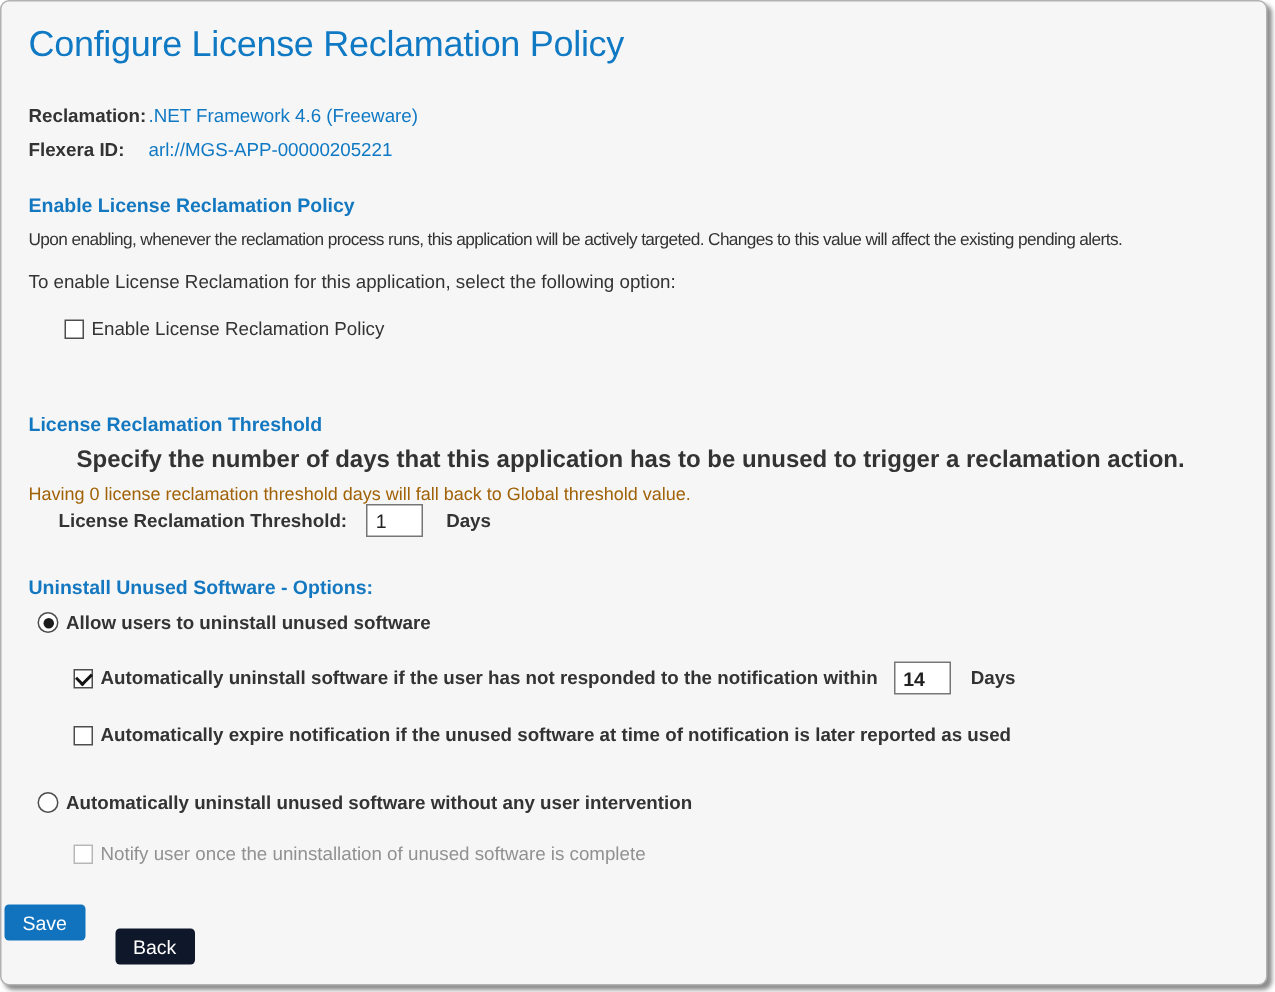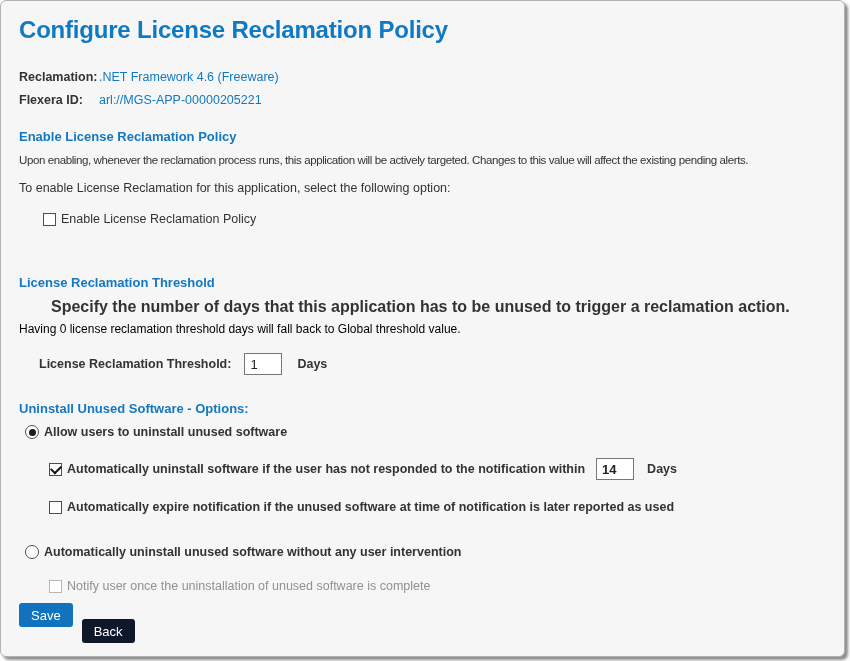--- a/index.html
+++ b/index.html
@@ -8,42 +8,42 @@
     position: absolute; left: 0; top: 0;
     width: 845px; height: 657px;
     background: #f6f6f6;
     border: 1px solid #b2b2b2;
     border-radius: 6px;
     box-shadow: 3px 3px 3px rgba(0,0,0,0.45);
     padding: 14px 18px;
     overflow: hidden;
   }
   .page-title {
-    font-size: 24px; font-weight: bold; color: #1079c4;
+    font-size: 24px; font-weight: normal; color: #1079c4;
     line-height: 30px; margin-bottom: 20px; letter-spacing: -0.2px;
   }
   .info-row { display: flex; align-items: center; height: 23px; font-size: 12.5px; }
   .info-label { width: 80px; color: #333; font-weight: 600; }
   .info-value { color: #1079c4; text-decoration: none; }
   .section-heading {
     font-size: 13px; font-weight: 700; color: #1478c0;
     height: 16px; line-height: 16px;
   }
   .sec1 { margin-top: 18px; }
   .sec1 .section-heading { margin-bottom: 8px; }
   .desc-long {
     font-size: 11.5px; letter-spacing: -0.4px; color: #333;
     white-space: nowrap; height: 15px; line-height: 15px; margin-bottom: 13px;
   }
   .desc {
     font-size: 12.5px; color: #333;
     height: 15px; line-height: 15px; margin-bottom: 15px;
   }
   .desc-bold { font-size: 16px; font-weight: 700; color: #333; height: 15px; line-height: 15px; margin-bottom: 8px; margin-left: 32px; }
-  .note { font-size: 12px; color: #000000; height: 14px; line-height: 14px; margin-bottom: 17px; }
+  .note { font-size: 12px; color: #a16207; height: 14px; line-height: 14px; }
   .ctl-row { display: flex; align-items: center; gap: 5px; }
   .ctl-row .lbl { font-size: 12.5px; color: #333; }
   .lbl-bold { font-weight: 700; }
   .lbl-disabled { color: #919191 !important; font-weight: 400 !important; }
   .checkbox {
     width: 13px; height: 13px; background: #fff; border: 1px solid #4d4d4d;
     display: inline-block; position: relative; flex: none; cursor: pointer;
   }
   .checkbox.on::after {
     content: ""; position: absolute; left: 1px; top: 1px;
@@ -75,21 +75,21 @@
   .sec3 .section-heading { margin-bottom: 6px; }
   .radio-row { margin-left: 6px; height: 18px; }
   .sub-cb { margin-left: 30px; }
   .cb1 { margin-top: 16px; height: 24px; }
   .cb1 .num-input { margin-left: 6px; font-weight: bold; }
   .cb1 .unit { margin-left: 8px; }
   .cb2 { margin-top: 14px; height: 16px; }
   .cb3 { margin-top: 18px; height: 16px; }
   .radio2 { margin-top: 28px; }
   .cb4 { margin-top: 17px; height: 16px; }
-  .footer { position: absolute; left: 18px; bottom: 13px; display: flex; gap: 9px; }
+  .footer { position: absolute; left: 2px; bottom: 13px; display: flex; gap: 20px; }
   .btn {
     font-family: "Liberation Sans", sans-serif; font-size: 13px; color: #fff;
     border: none; border-radius: 3px; height: 24px; padding: 0 12px; cursor: pointer;
   }
   .btn-save { background: #1173bd; }
   .btn-back { background: #0f172a; margin-top: 16px; }
 </style>
 </head>
 <body>
 

